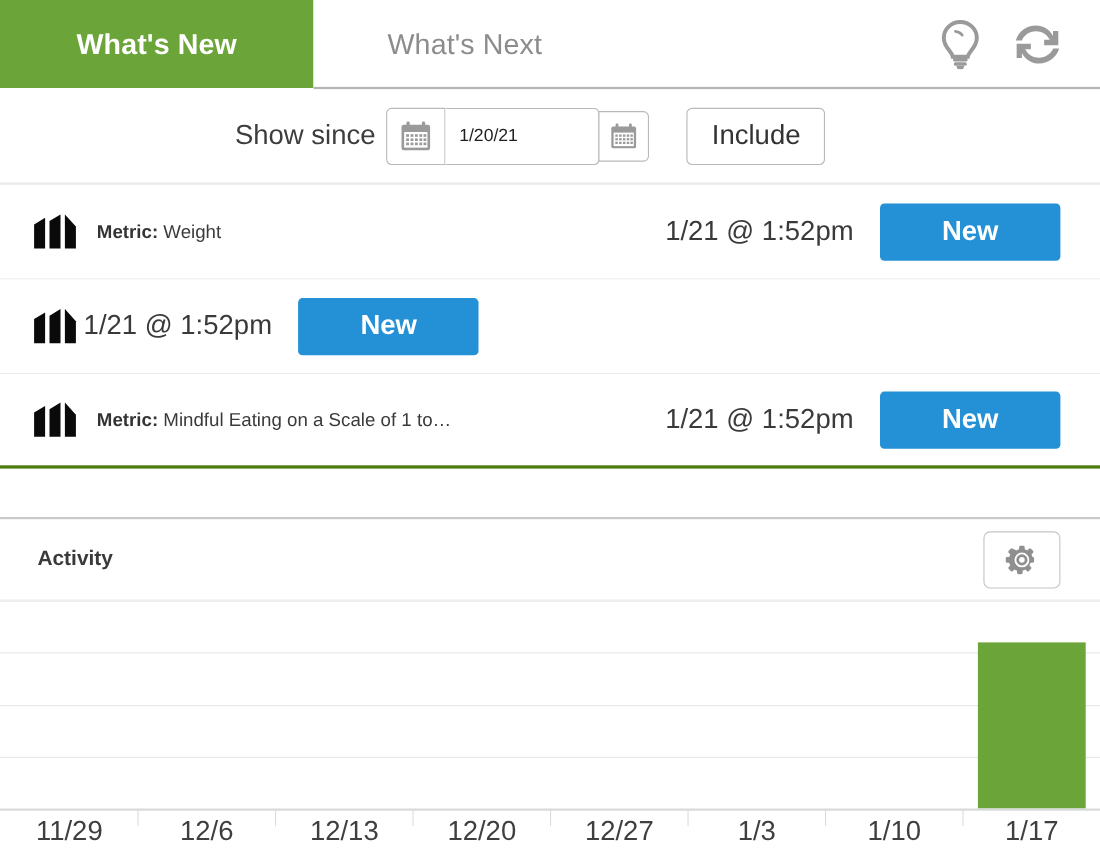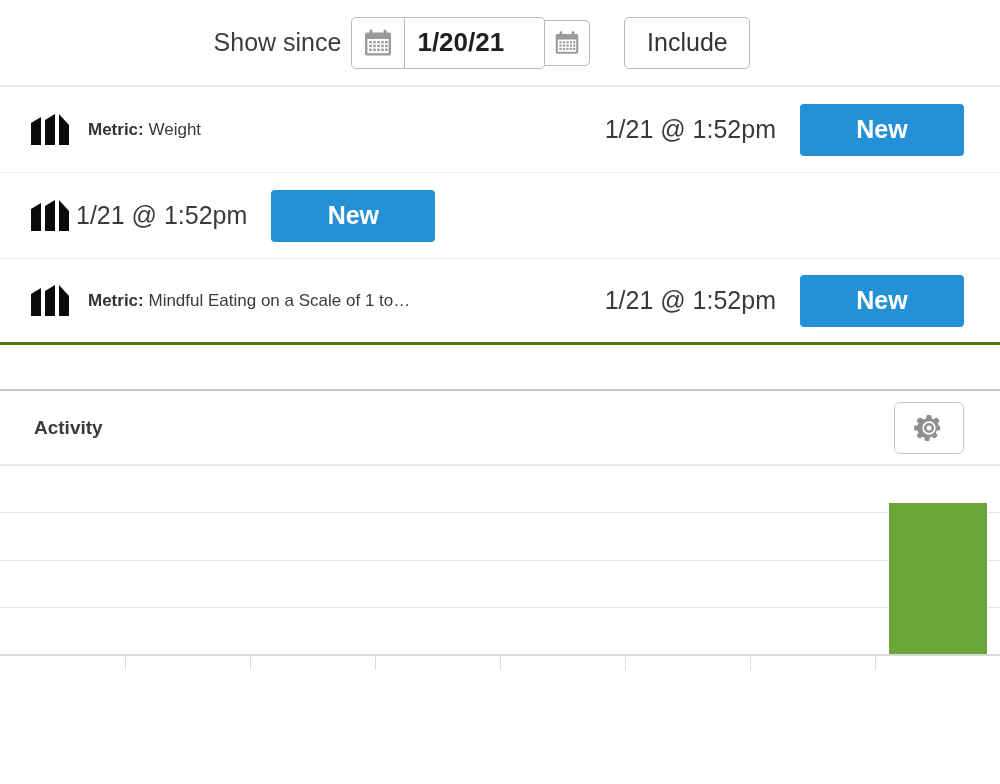--- a/index.html
+++ b/index.html
@@ -99,25 +99,24 @@
     justify-content: center;
     cursor: pointer;
   }
   .date-input {
     width: 140px;
     border: 1px solid #b9b9b9;
     border-left: none;
     border-radius: 0 5px 5px 0;
     background: #ffffff;
     font-family: "Liberation Sans", sans-serif;
-    font-size: 26px;
+    font-size: 16px;
     color: #1f1f1f;
     padding: 0 12px;
     outline: none;
-    font-weight: bold;
   }
   .cal-btn2 {
     width: 46px;
     height: 46px;
     margin-top: 3px;
     margin-left: -1px;
     border: 1px solid #b9b9b9;
     border-radius: 0 5px 5px 0;
     background: #ffffff;
     display: flex;
@@ -271,20 +270,43 @@
     color: #3f3f3f;
     transform: translateX(-50%);
     white-space: nowrap;
   }
 </style>
 </head>
 <body>
 
 <div id="app">
 
+  <div class="tabbar">
+    <div class="tab tab-active">What's New</div>
+    <div class="tab tab-inactive">What's Next</div>
+    <div class="tab-spacer"></div>
+    <div class="tab-icons">
+      <div class="icon-btn">
+        <svg width="40" height="46" viewBox="0 0 40 46" aria-hidden="true">
+          <path d="M20 3 C11.7 3 5 9.5 5 17.5 c0 5.3 2.7 8.6 5 11.4 1.6 2 2.9 3.5 3.2 5.6 h13.6 c0.3-2.1 1.6-3.6 3.2-5.6 2.3-2.8 5-6.1 5-11.4 C35 9.5 28.3 3 20 3 z" fill="none" stroke="#9a9a9a" stroke-width="3.6"></path>
+          <rect x="13.4" y="35.5" width="13.2" height="3.4" rx="1.4" fill="#9a9a9a"></rect>
+          <rect x="14.2" y="39.6" width="11.6" height="3.2" rx="1.4" fill="#9a9a9a"></rect>
+          <path d="M16.6 42.9 h6.8 a3.4 3.4 0 0 1-6.8 0 z" fill="#9a9a9a"></path>
+          <path d="M15.5 11.5 a8.5 8.5 0 0 1 6.3 3.4" fill="none" stroke="#9a9a9a" stroke-width="2.4" stroke-linecap="round"></path>
+        </svg>
+      </div>
+      <div class="icon-btn">
+        <svg width="46" height="46" viewBox="0 0 46 46" aria-hidden="true">
+          <path d="M23 7.5 c6.0 0 11.2 3.4 13.8 8.4 l-5.6 0 0 5.4 14.0 0 0-14 -5.2 0 0 5.0 C36.6 5.6 30.3 1.8 23 1.8 13.6 1.8 5.7 8.0 3.2 16.6 l6.0 0 C11.4 11.3 16.8 7.5 23 7.5 z" transform="translate(-1.5,4.5) scale(0.92)" fill="#9a9a9a"></path>
+          <path d="M23 38.5 c-6.0 0-11.2-3.4-13.8-8.4 l5.6 0 0-5.4 -14.0 0 0 14 5.2 0 0-5.0 C9.4 40.4 15.7 44.2 23 44.2 c9.4 0 17.3-6.2 19.8-14.8 l-6.0 0 C34.6 34.7 29.2 38.5 23 38.5 z" transform="translate(1.5,-4.5) scale(0.92) translate(0,5)" fill="#9a9a9a"></path>
+        </svg>
+      </div>
+    </div>
+    <div class="tabbar-underline"></div>
+  </div>
 
   <div class="filterbar">
     <span class="show-since-label">Show since</span>
 
     <div class="input-group">
       <div class="cal-addon">
         <svg width="30" height="30" viewBox="0 0 30 30" aria-hidden="true">
           <rect x="2" y="4.5" width="26" height="23" rx="2" fill="#9a9a9a"></rect>
           <rect x="4.4" y="11" width="21.2" height="14.2" fill="#ffffff"></rect>
           <rect x="6.5" y="1.5" width="3" height="5" rx="1.3" fill="#9a9a9a"></rect>
@@ -408,15 +430,25 @@
     </div>
     <div class="ticks" id="ticks">
         <div class="tickmark" style="left: 125px;"></div>
         <div class="tickmark" style="left: 250px;"></div>
         <div class="tickmark" style="left: 375px;"></div>
         <div class="tickmark" style="left: 500px;"></div>
         <div class="tickmark" style="left: 625px;"></div>
         <div class="tickmark" style="left: 750px;"></div>
         <div class="tickmark" style="left: 875px;"></div>
       </div>
+    <div class="xlabels" id="xlabels">
+        <div class="xlabel" style="left: 63px;">11/29</div>
+        <div class="xlabel" style="left: 188px;">12/6</div>
+        <div class="xlabel" style="left: 313px;">12/13</div>
+        <div class="xlabel" style="left: 438px;">12/20</div>
+        <div class="xlabel" style="left: 563px;">12/27</div>
+        <div class="xlabel" style="left: 688px;">1/3</div>
+        <div class="xlabel" style="left: 813px;">1/10</div>
+        <div class="xlabel" style="left: 938px;">1/17</div>
+      </div>
   </div>
 
 </div>
 
 </body></html>

